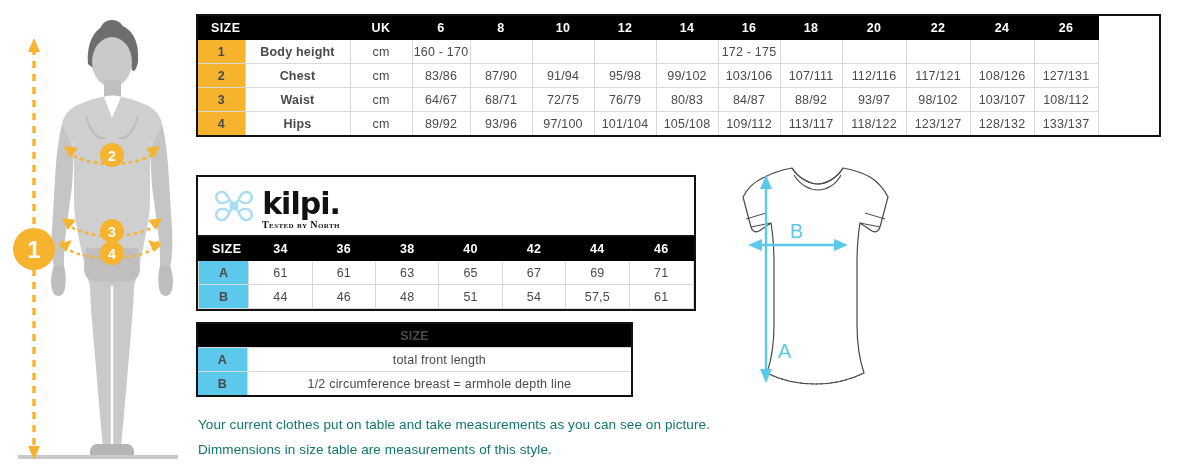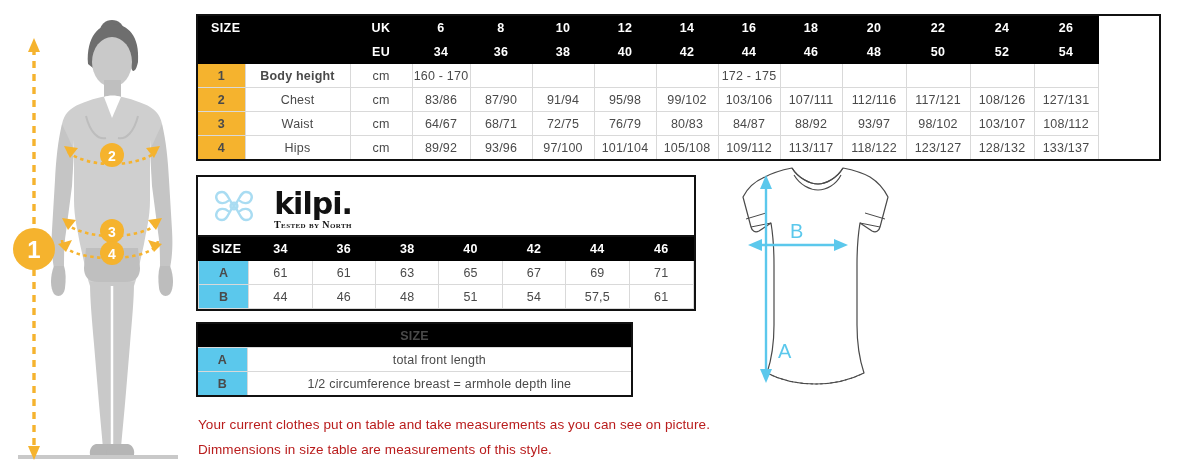--- a/index.html
+++ b/index.html
@@ -38,21 +38,21 @@
     background:#F5B32E;color:#1d1d1d;font-weight:bold;
     border:1px solid #ffffff;border-left:1px solid #F5B32E;
     font-size:12.5px;
   }
   .num-blue{
     background:#5BC8EC;color:#1d1d1d;font-weight:bold;
     border:1px solid #ffffff;border-left:1px solid #5BC8EC;
     font-size:12.5px;
   }
   .rowname{
-    text-align:left;padding-left:13px;font-weight:normal;color:#1d1d1d;
+    text-align:left;padding-left:13px;font-weight:bold;color:#1d1d1d;
     font-size:13px;border-right:1px solid #e6e6e6;
   }
   .rowname-merge{
     text-align:left;padding-left:13px;font-weight:bold;color:#1d1d1d;
     font-size:13px;
   }
   .unit{color:#5a5a5a;font-size:12.5px;}
 
   
   #table-body-measurements{
@@ -61,21 +61,21 @@
   }
 
   
   #garment-block{
     position:absolute;left:196px;top:175px;width:496px;
     border:2px solid #111;background:#fff;
   }
   .brand-row{
     height:58px;display:flex;align-items:center;background:#fff;
   }
-  .brand-logo{display:flex;align-items:flex-end;padding-left:12px;gap:12px;}
+  .brand-logo{display:flex;align-items:flex-end;padding-left:12px;}
   .brand-mark{width:48px;height:48px;flex:none;}
   .brand-words{margin-left:4px;display:flex;flex-direction:column;align-items:center;}
   .brand-name{
     font-size:30px;font-weight:bold;color:#111;line-height:.95;
     letter-spacing:-1px;font-family:"DejaVu Sans",sans-serif;
   }
   .brand-tag{
     font-size:10px;color:#111;letter-spacing:.4px;margin-top:1px;
     font-family:"Liberation Serif",serif;font-variant:small-caps;font-weight:bold;
   }
@@ -94,21 +94,21 @@
   .legend-text{
     text-align:left;padding-left:9px;font-size:12.5px;color:#6b6b6b;
     letter-spacing:.1px;
   }
   .legend-hdr{background:#000;color:#fff;border:1px solid #000;
     text-align:left;padding-left:13px;font-weight:bold;letter-spacing:.4px;}
 
   
   .notes{position:absolute;left:198px;top:412px;width:700px;}
   .note-line{
-    font-size:13.5px;color:#b91c1c;line-height:25px;letter-spacing:.1px;
+    font-size:13.5px;color:#0f766e;line-height:25px;letter-spacing:.1px;
   }
 
   
   #tshirt-diagram{position:absolute;left:700px;top:165px;width:230px;height:240px;}
   #tshirt-diagram svg{display:block;}
 </style>
 </head>
 <body>
 
 <div class="root">
@@ -231,35 +231,20 @@
         <td>8</td>
         <td>10</td>
         <td>12</td>
         <td>14</td>
         <td>16</td>
         <td>18</td>
         <td>20</td>
         <td>22</td>
         <td>24</td>
         <td>26</td>
-      </tr>
-      <tr class="hdr">
-        <td class="lbl" colspan="2"></td>
-        <td>EU</td>
-        <td>34</td>
-        <td>36</td>
-        <td>38</td>
-        <td>40</td>
-        <td>42</td>
-        <td>44</td>
-        <td>46</td>
-        <td>48</td>
-        <td>50</td>
-        <td>52</td>
-        <td>54</td>
       </tr>
 
       <tr>
         <td class="num-orange">1</td>
         <td class="rowname-merge">Body height</td>
         <td class="unit">cm</td>
         <td>160 - 170</td>
         <td></td>
         <td></td>
         <td></td>

